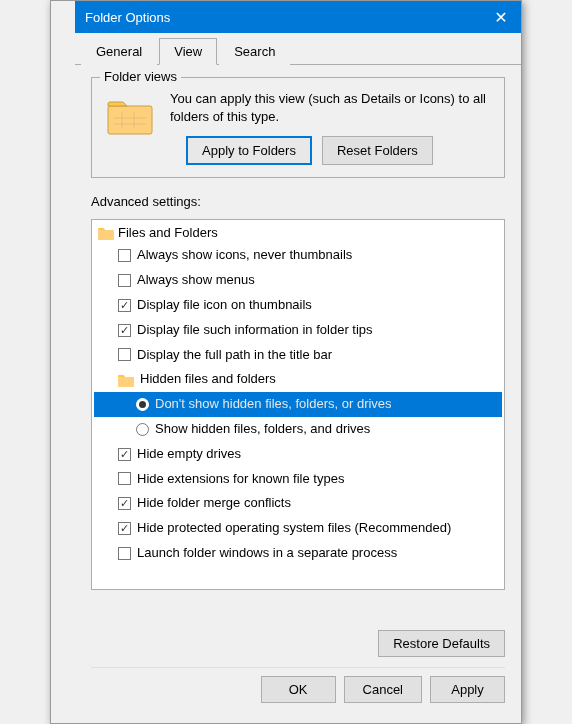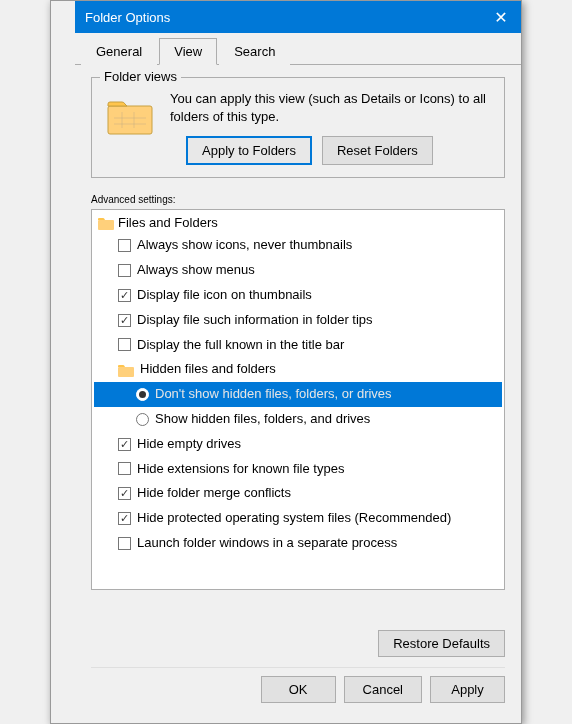--- a/index.html
+++ b/index.html
@@ -130,22 +130,22 @@
       background: #e1e1e1;
       cursor: pointer;
       font-size: 13px;
       min-width: 90px;
     }
     .btn-apply-folders {
       background: #e8e8e8;
       border: 2px solid #0078d7;
     }
     .advanced-label {
-      font-size: 10px;
-      margin-bottom: 4px;
+      font-size: 13px;
+      margin-bottom: 10px;
       flex-shrink: 0;
     }
     .settings-list-container {
       flex: 1;
       border: 1px solid #adadad;
       background: white;
       overflow: hidden;
       display: flex;
       flex-direction: column;
       margin-bottom: 12px;
@@ -350,21 +350,21 @@
           <span class="list-item-text">Display file icon on thumbnails</span>
         </div>
 
         <div class="list-item">
           <span class="checkbox checked"></span>
           <span class="list-item-text">Display file such information in folder tips</span>
         </div>
 
         <div class="list-item">
           <span class="checkbox"></span>
-          <span class="list-item-text">Display the full known in the title bar</span>
+          <span class="list-item-text">Display the full path in the title bar</span>
         </div>
 
         <div class="list-item section-sub-header">
           <span class="folder-icon-small">
             <svg width="16" height="14" viewBox="0 0 16 14">
               <rect x="0" y="4" width="16" height="10" rx="1" fill="#FFD07B"></rect>
               <path d="M0 4 L0 3 Q0 2 1 2 L5 2 Q6 2 6.5 3 L7 4 Z" fill="#FFC54D"></path>
             </svg>
           </span>
           <span class="list-item-text">Hidden files and folders</span>

